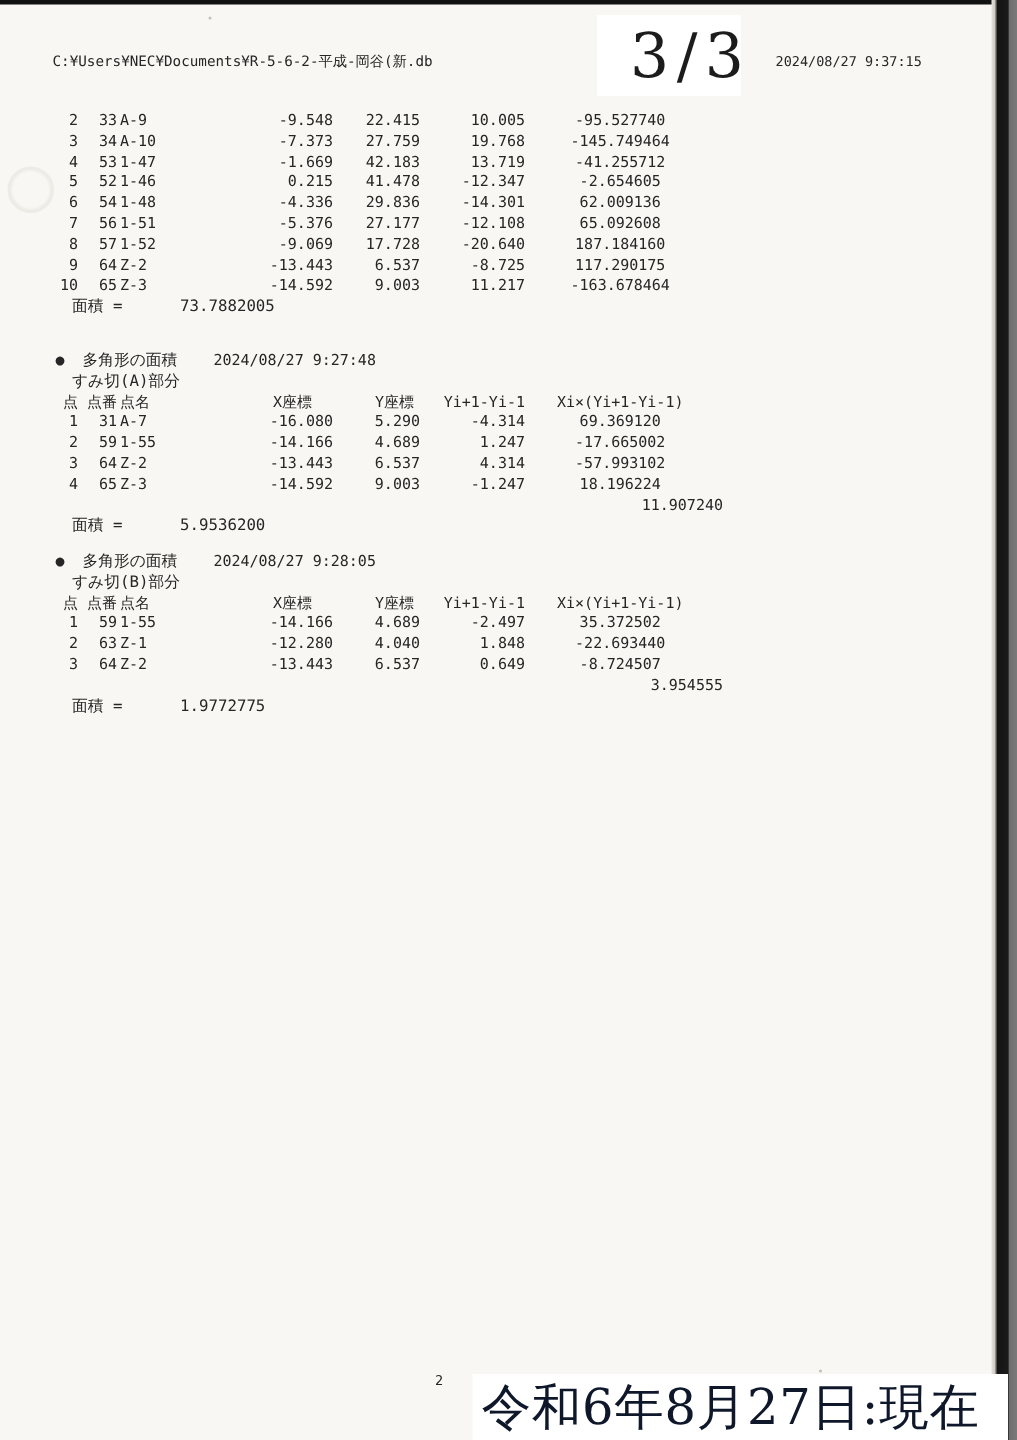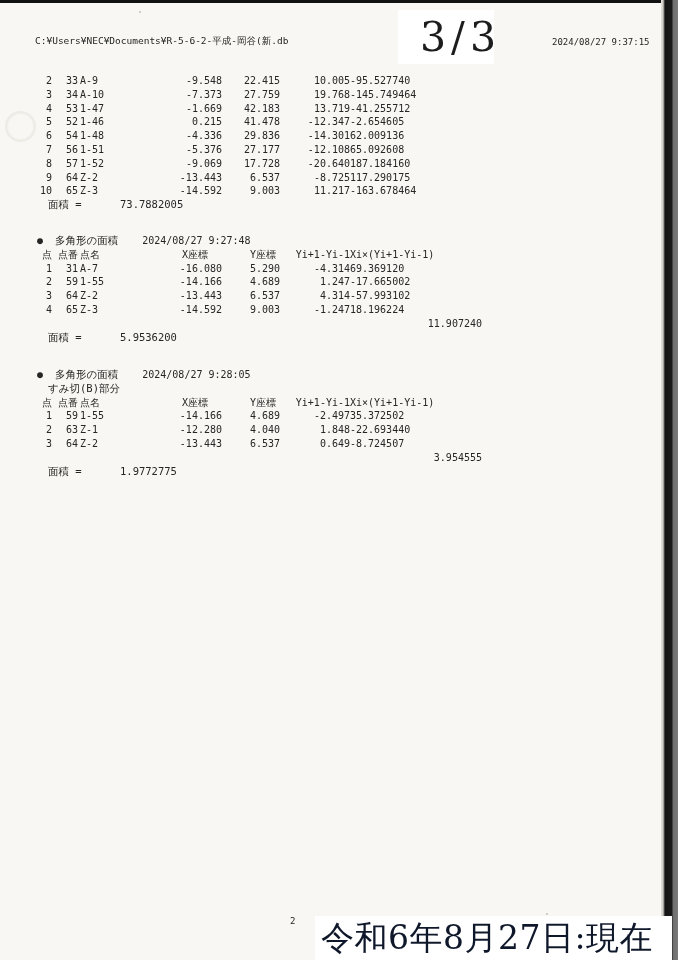--- a/index.html
+++ b/index.html
@@ -25,33 +25,33 @@
   
   .file-path{position:absolute;left:35px;top:35px;font-size:9.5px;white-space:pre}
   .page-indicator-box{
     position:absolute;left:398px;top:10px;width:96px;height:54px;background:#ffffff;
     display:flex;align-items:center;justify-content:center;
   }
   .page-indicator{
     font-family:"DejaVu Serif","Liberation Serif",serif;
     font-size:41px;letter-spacing:5px;color:#1c1c1c;padding-left:5px;margin-left:24px;
   }
-  .printed-at{position:absolute;left:552px;top:37px;font-size:9px;white-space:pre}
+  .printed-at{position:absolute;left:517px;top:37px;font-size:9px;white-space:pre}
 
   
   .tblock{position:absolute;left:30px;font-size:10px}
   .trow{display:flex;height:13.8px;line-height:13.8px;white-space:pre}
   .trow span{display:block;overflow:visible}
   .c1{width:22px;text-align:right}
   .c2{width:26px;text-align:right}
   .c3{width:96px;padding-left:2px;text-align:left}
   .c4{width:46px;text-align:right}
   .c5{width:58px;text-align:right}
   .c6{width:70px;text-align:right}
-  .c7{width:127px;text-align:left}
+  .c7{width:127px;text-align:center}
   .thead .c4{width:32px;padding-right:14px}
   .thead .c5{width:54px;padding-right:4px}
   .sum-line{width:452px;text-align:right;height:13.8px;line-height:13.8px}
   .area-line{display:flex;margin-left:18px;height:13.8px;line-height:13.8px;font-size:10.5px}
   .area-line .lbl{width:72px}
   .section-title{display:flex;align-items:center;height:13.8px;line-height:13.8px;font-size:10.5px}
   .section-title .bullet{margin-left:7px;width:12px;font-size:10px}
   .section-title .ttl{margin-left:6px}
   .section-title .dt{margin-left:24px;font-size:10px}
   .section-sub{margin-left:18px;height:13.8px;line-height:13.8px;font-size:10.5px}
@@ -100,20 +100,21 @@
     <span class="val">73.7882005</span>
   </div>
 </div>
 
 <div class="tblock" style="top:234px">
   <div class="section-title">
     <span class="bullet">●</span>
     <span class="ttl">多角形の面積</span>
     <span class="dt">2024/08/27  9:27:48</span>
   </div>
+  <div class="section-sub">すみ切(A)部分</div>
   <div class="thead">
       <div class="trow"><span class="c1">点</span><span class="c2">点番</span><span class="c3">点名</span><span class="c4">X座標</span><span class="c5">Y座標</span><span class="c6">Yi+1-Yi-1</span><span class="c7">Xi×(Yi+1-Yi-1)</span></div>
     </div>
   <div>
       <div class="trow"><span class="c1">1</span><span class="c2">31</span><span class="c3">A-7</span><span class="c4">-16.080</span><span class="c5">5.290</span><span class="c6">-4.314</span><span class="c7">69.369120</span></div>
       <div class="trow"><span class="c1">2</span><span class="c2">59</span><span class="c3">1-55</span><span class="c4">-14.166</span><span class="c5">4.689</span><span class="c6">1.247</span><span class="c7">-17.665002</span></div>
       <div class="trow"><span class="c1">3</span><span class="c2">64</span><span class="c3">Z-2</span><span class="c4">-13.443</span><span class="c5">6.537</span><span class="c6">4.314</span><span class="c7">-57.993102</span></div>
       <div class="trow"><span class="c1">4</span><span class="c2">65</span><span class="c3">Z-3</span><span class="c4">-14.592</span><span class="c5">9.003</span><span class="c6">-1.247</span><span class="c7">18.196224</span></div>
     </div>
   <div class="sum-line">11.907240</div>

